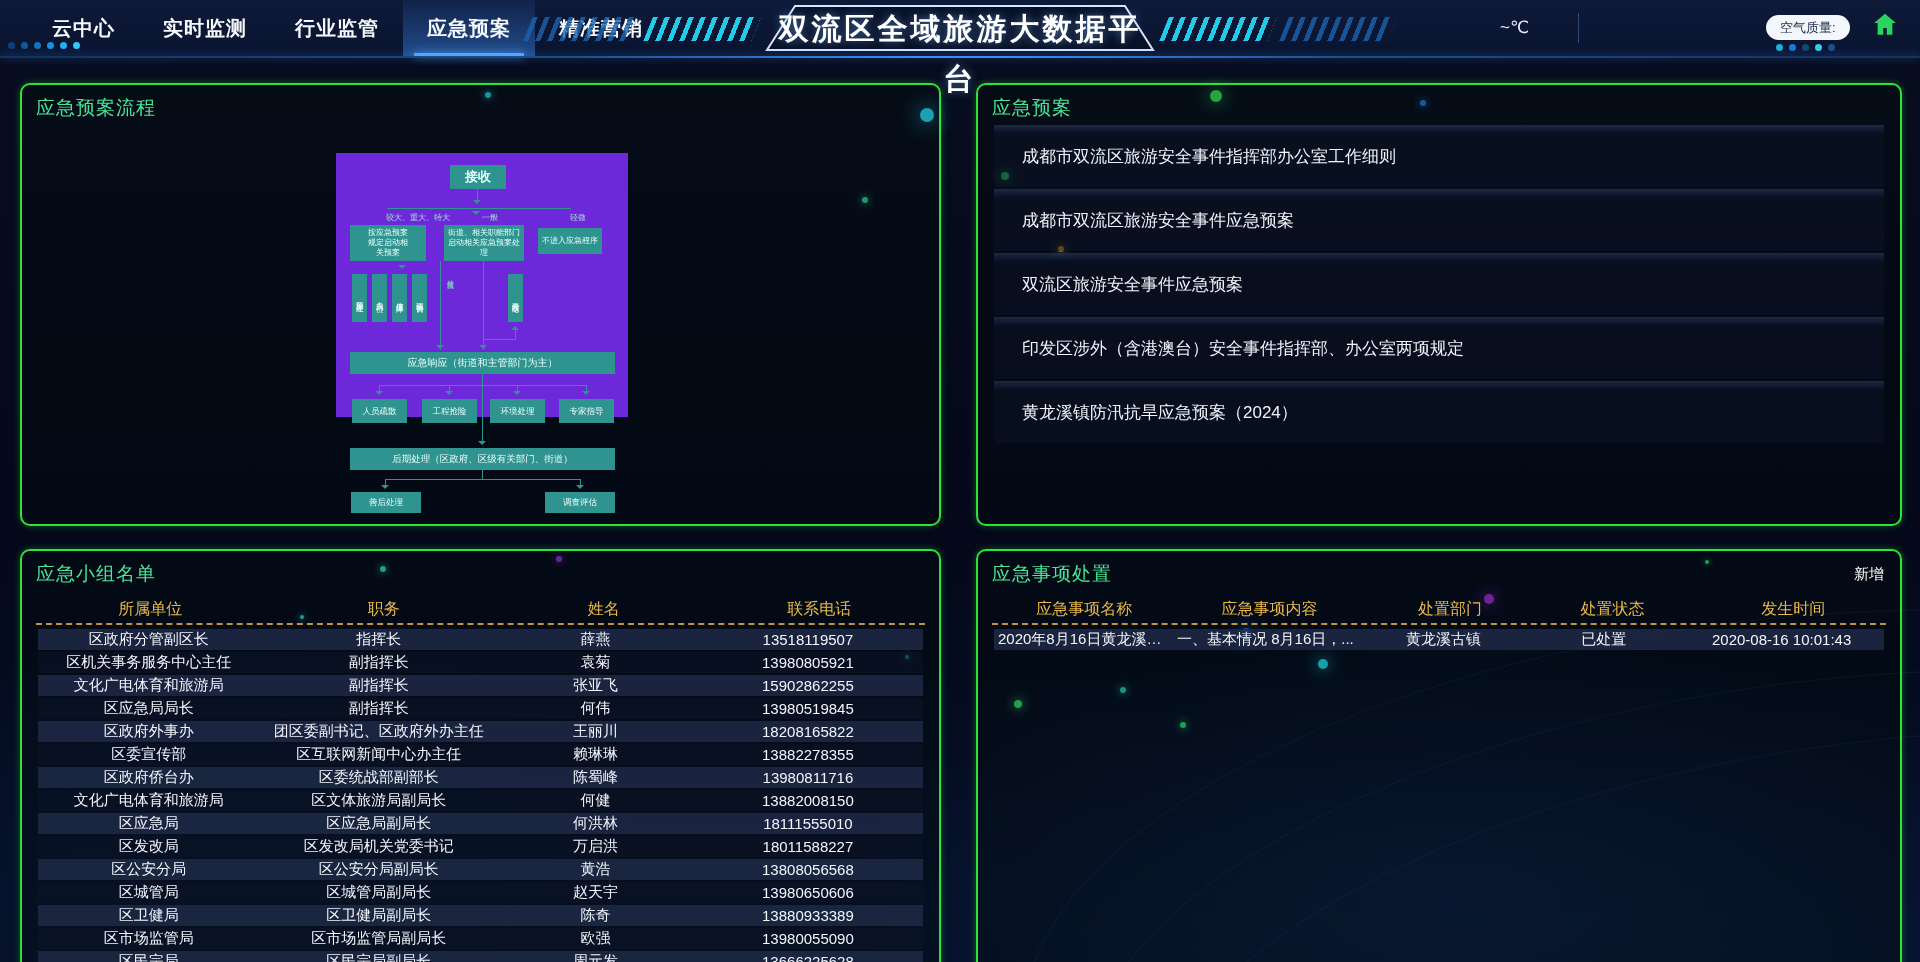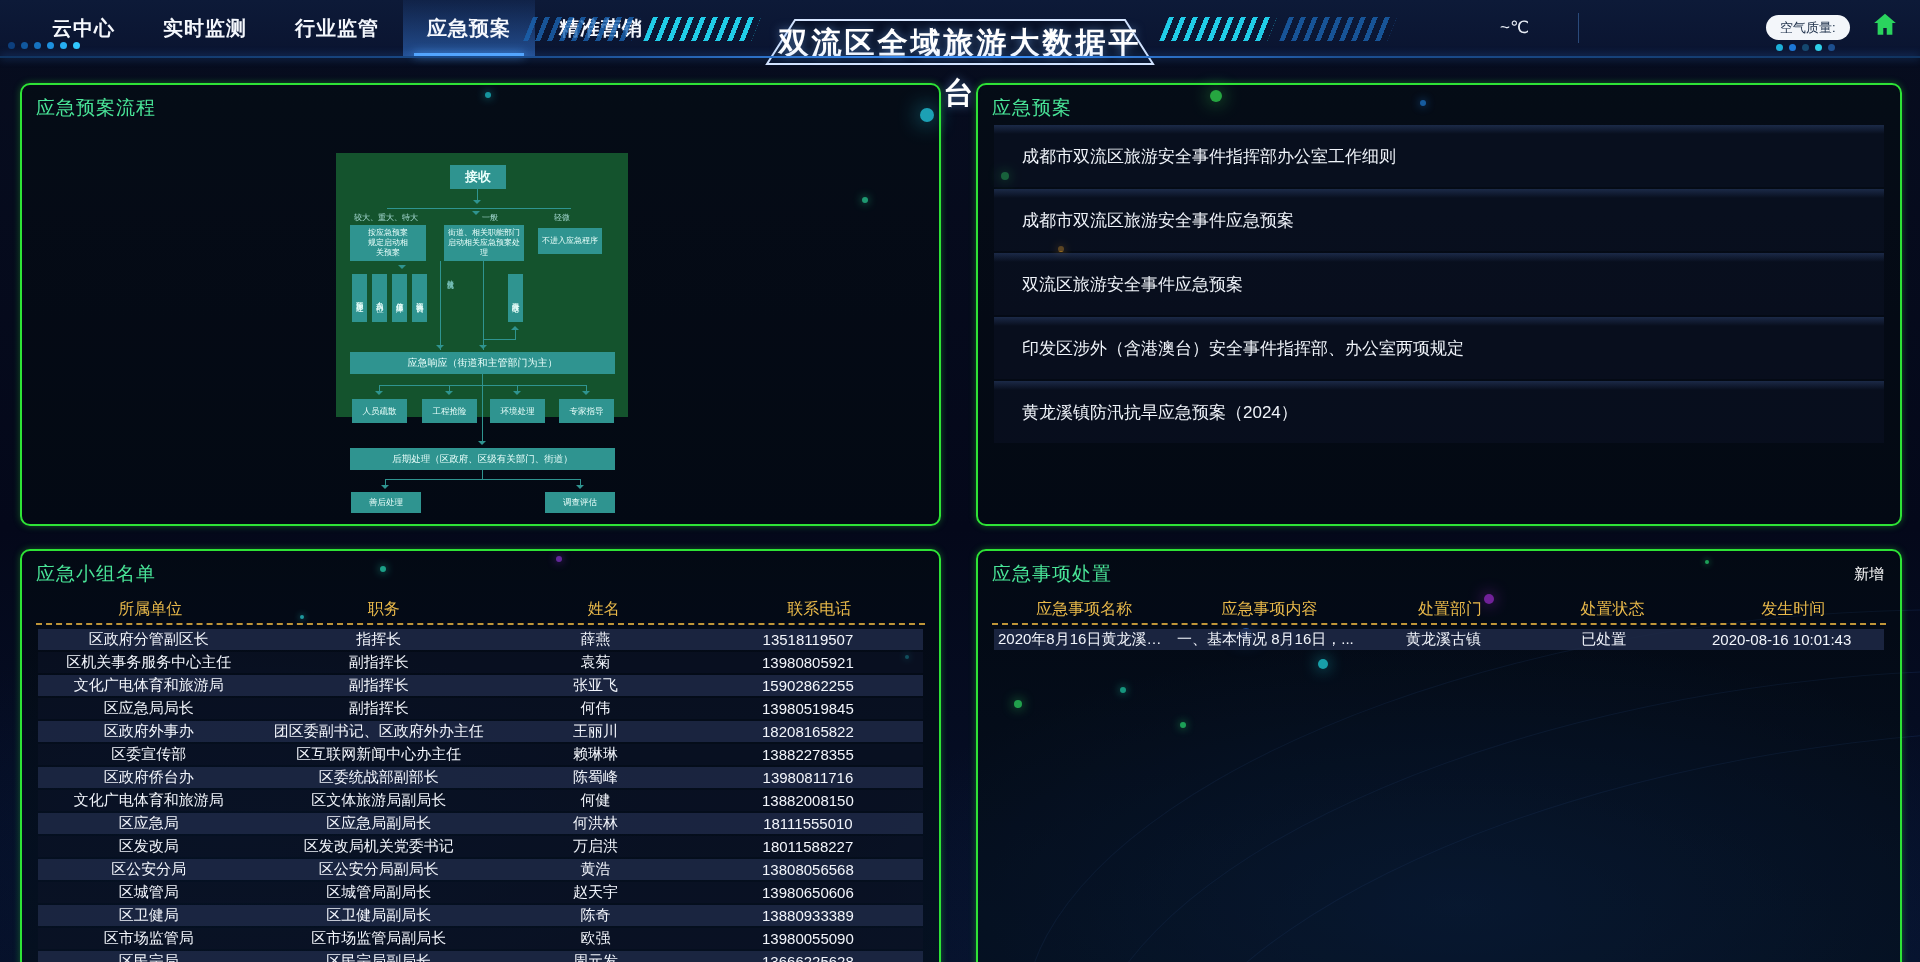--- a/index.html
+++ b/index.html
@@ -22,21 +22,21 @@
   .nav { position:absolute; left:28px; top:0; display:flex; }
   .nav-item { padding:0 24px; height:56px; line-height:56px; font-size:20px; font-weight:bold;
     color:#f5f8fd; letter-spacing:1px; cursor:pointer; position:relative; white-space:nowrap; }
   .nav-item.active { background:linear-gradient(180deg,rgba(46,110,210,.10) 0%,rgba(62,138,244,.48) 100%); }
   .nav-item.active::after { content:""; position:absolute; left:8%; bottom:0; width:84%; height:3px;
     background:#55a8ff; box-shadow:0 0 10px #55a8ff; }
   .dots { position:absolute; display:flex; gap:6px; }
   .dots span { width:7px; height:7px; border-radius:50%; display:block; }
   .dots-left { left:8px; top:42px; }
   .dots-right { left:1776px; top:44px; }
-  .plaque { position:absolute; left:765px; top:18px; width:390px; height:48px; }
+  .plaque { position:absolute; left:765px; top:4px; width:390px; height:48px; }
   .plaque svg { position:absolute; left:0; top:0; }
   .page-title { position:absolute; left:0; top:0; width:100%; height:48px; line-height:50px;
     text-align:center; font-size:30px; font-weight:bold; letter-spacing:3px; color:#ffffff;
     text-shadow:0 0 10px rgba(120,180,255,.55); }
   .stripes { position:absolute; top:17px; width:108px; height:24px; transform:skewX(-22deg);
     background:repeating-linear-gradient(90deg,#22d6f2 0 5px,transparent 5px 12px); opacity:.95; }
   .stripes.dim { background:repeating-linear-gradient(90deg,#1a63b0 0 5px,transparent 5px 12px); opacity:.8; }
   .stripes-l1 { left:648px; } .stripes-l2 { left:528px; }
   .stripes-r1 { left:1164px; } .stripes-r2 { left:1284px; }
   .weather { position:absolute; left:1500px; top:0; height:56px; line-height:56px; font-size:17px; color:#e9eef6; }
@@ -68,27 +68,27 @@
   .trow { height:21px; margin-bottom:2px; display:flex; align-items:center; }
   .trow.odd  { background:rgba(30,41,70,.85); }
   .trow.even { background:rgba(13,20,40,.55); }
   .tcell { text-align:center; font-size:15px; color:#f2f5fb; white-space:nowrap;
     overflow:hidden; text-overflow:ellipsis; padding:0 4px; }
   .team .c0{width:25%} .team .c1{width:27%} .team .c2{width:22%} .team .c3{width:26%}
   .inc .c0{width:20%} .inc .c1{width:21%} .inc .c2{width:19%} .inc .c3{width:17%} .inc .c4{width:23%}
   .add-btn { position:absolute; right:16px; top:14px; font-size:15px; color:#ffffff; cursor:pointer; }
   
   .flowchart { position:absolute; left:314px; top:68px; width:292px; height:264px;
-    background:#14532d; font-family:"Liberation Sans","DejaVu Sans",sans-serif; }
+    background:#6d28d9; font-family:"Liberation Sans","DejaVu Sans",sans-serif; }
   .fbox { position:absolute; background:var(--flow-box,#2f9490); color:#eafffb; display:flex;
     align-items:center; justify-content:center; text-align:center; line-height:1.25; }
   .fline { position:absolute; background:#2f9490; }
   .arr-d { position:absolute; width:0; height:0; border:4px solid transparent; border-top-color:#2f9490; }
   .arr-u { position:absolute; width:0; height:0; border:4px solid transparent; border-bottom-color:#2f9490; }
-  .flabel { position:absolute; font-size:8px; color:#a8dcd6; text-align:left; white-space:nowrap; }
+  .flabel { position:absolute; font-size:8px; color:#a8dcd6; text-align:right; white-space:nowrap; }
   .vbox { writing-mode:vertical-rl; font-size:7.5px; letter-spacing:1px; padding:3px 0; }
   .vlabel { position:absolute; writing-mode:vertical-rl; font-size:7px; color:#79c2bc; letter-spacing:1px; }
   
   .dot { position:absolute; border-radius:50%; z-index:1; }
   .wave { position:absolute; border:1px solid rgba(74,132,232,.12); border-radius:50%; z-index:0; }
   .w1 { left:1020px; top:620px; width:1500px; height:640px; transform:rotate(-7deg); }
   .w2 { left:1080px; top:680px; width:1500px; height:640px; transform:rotate(-7deg); }
   .w3 { left:1140px; top:740px; width:1500px; height:640px; transform:rotate(-7deg); }
 </style>
 </head>

